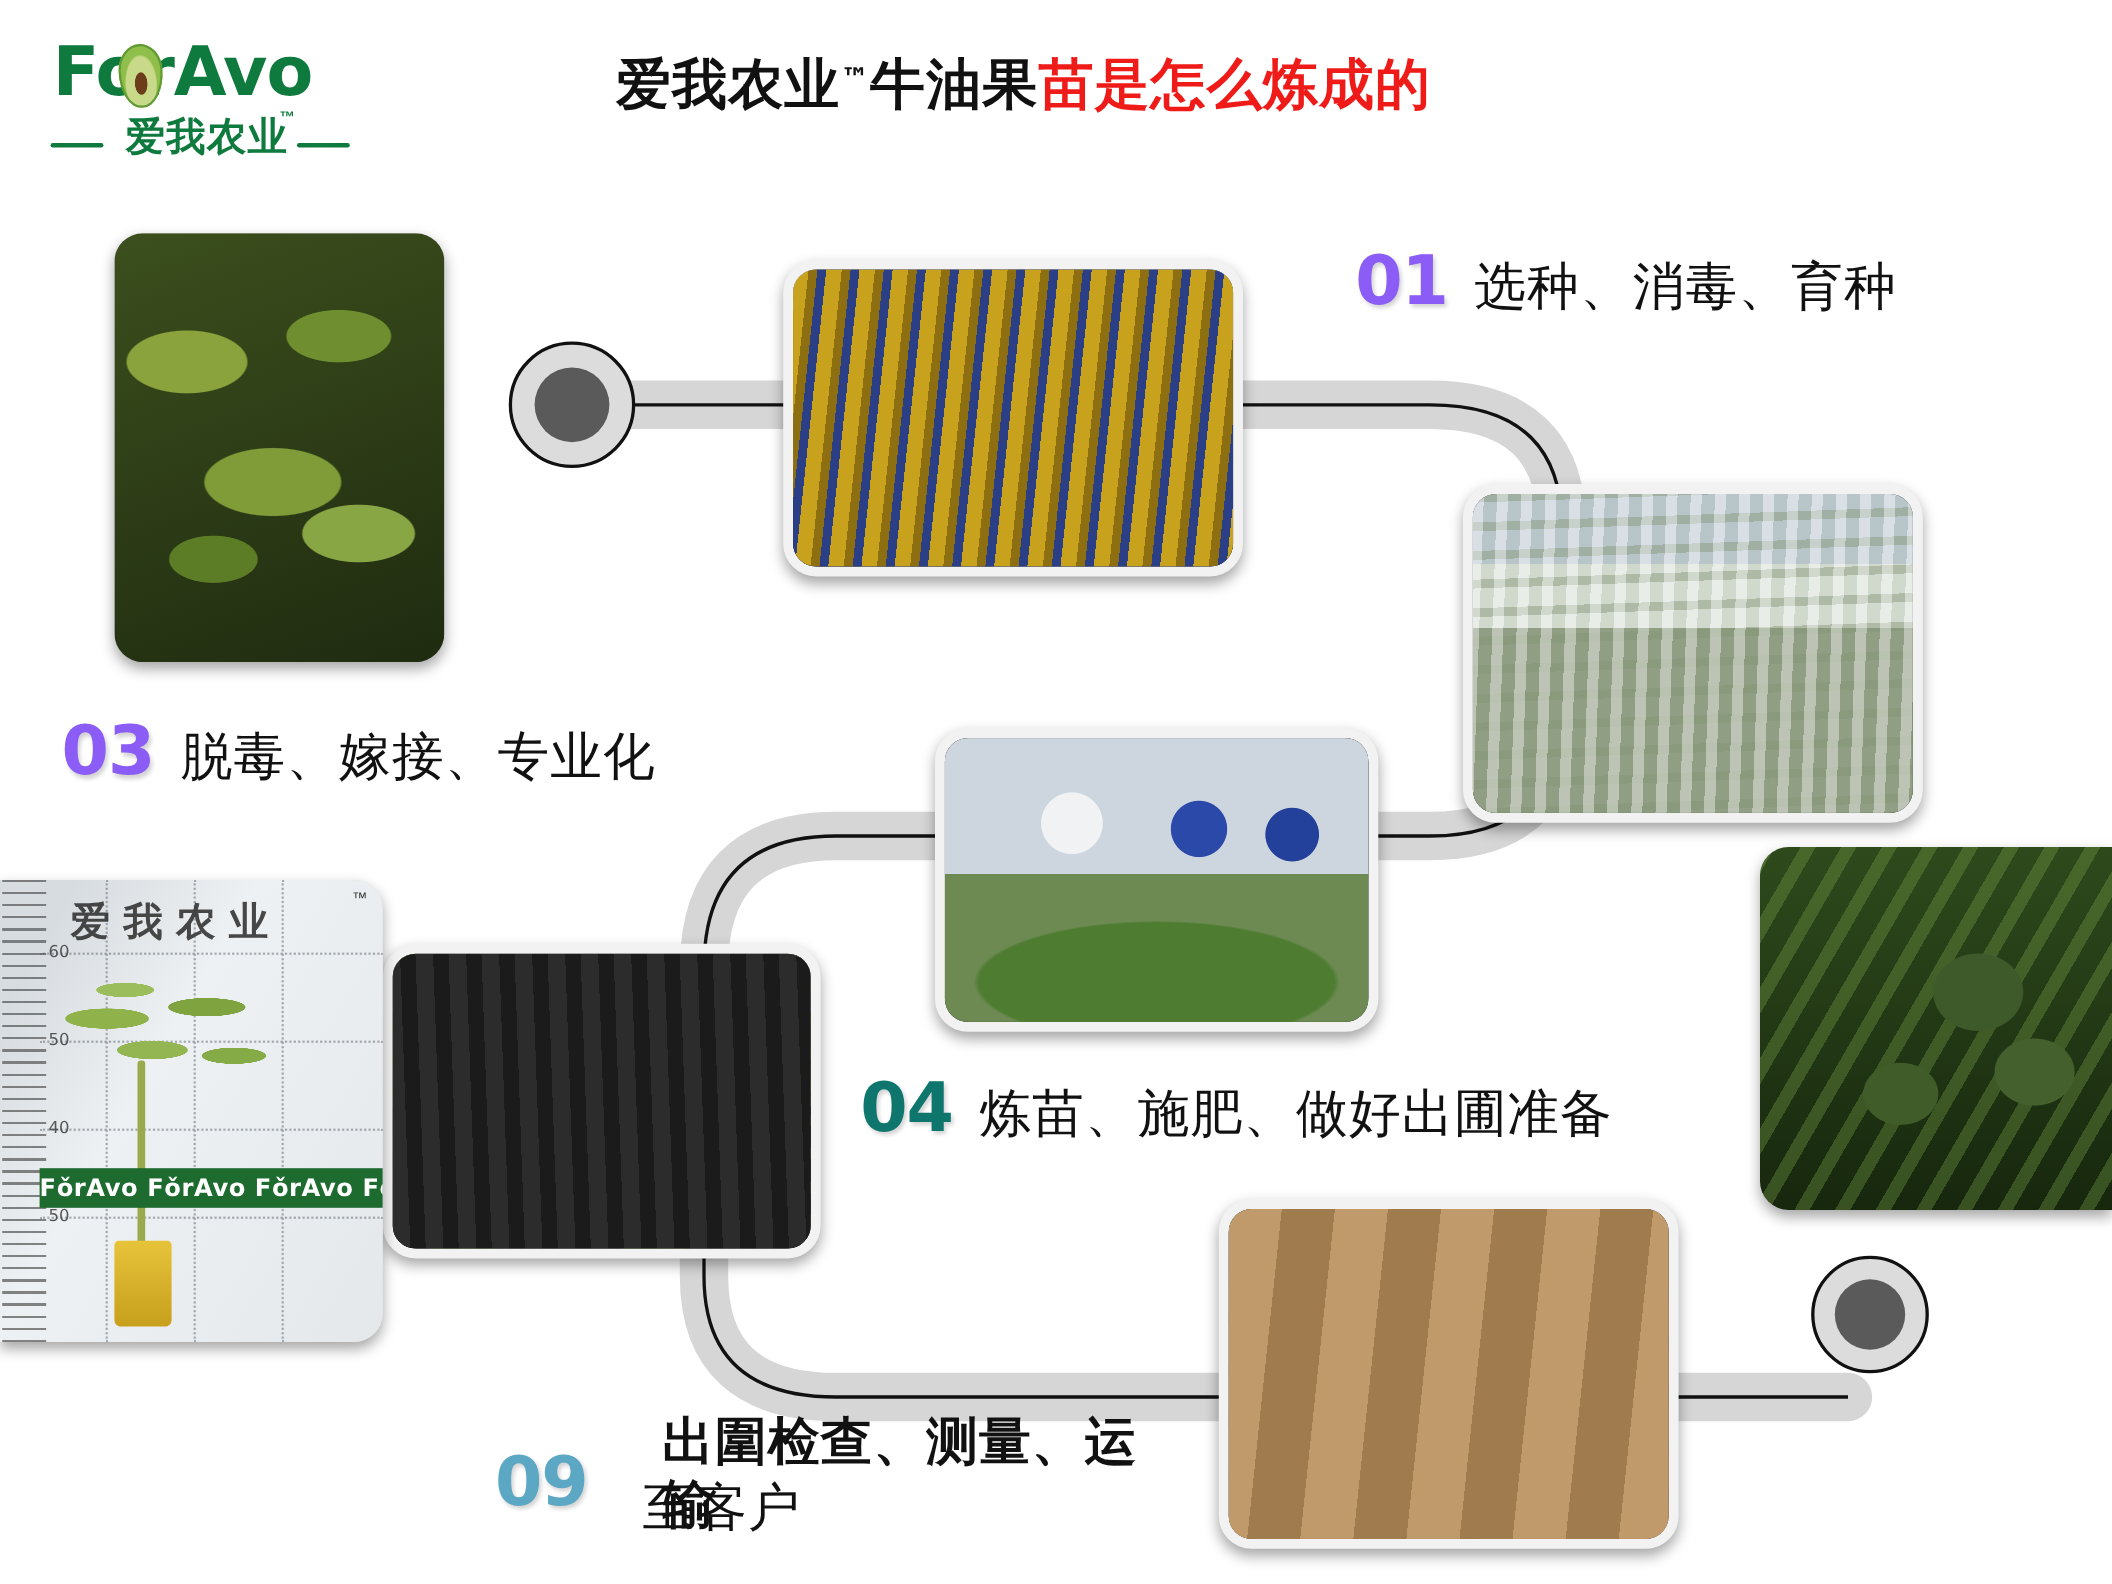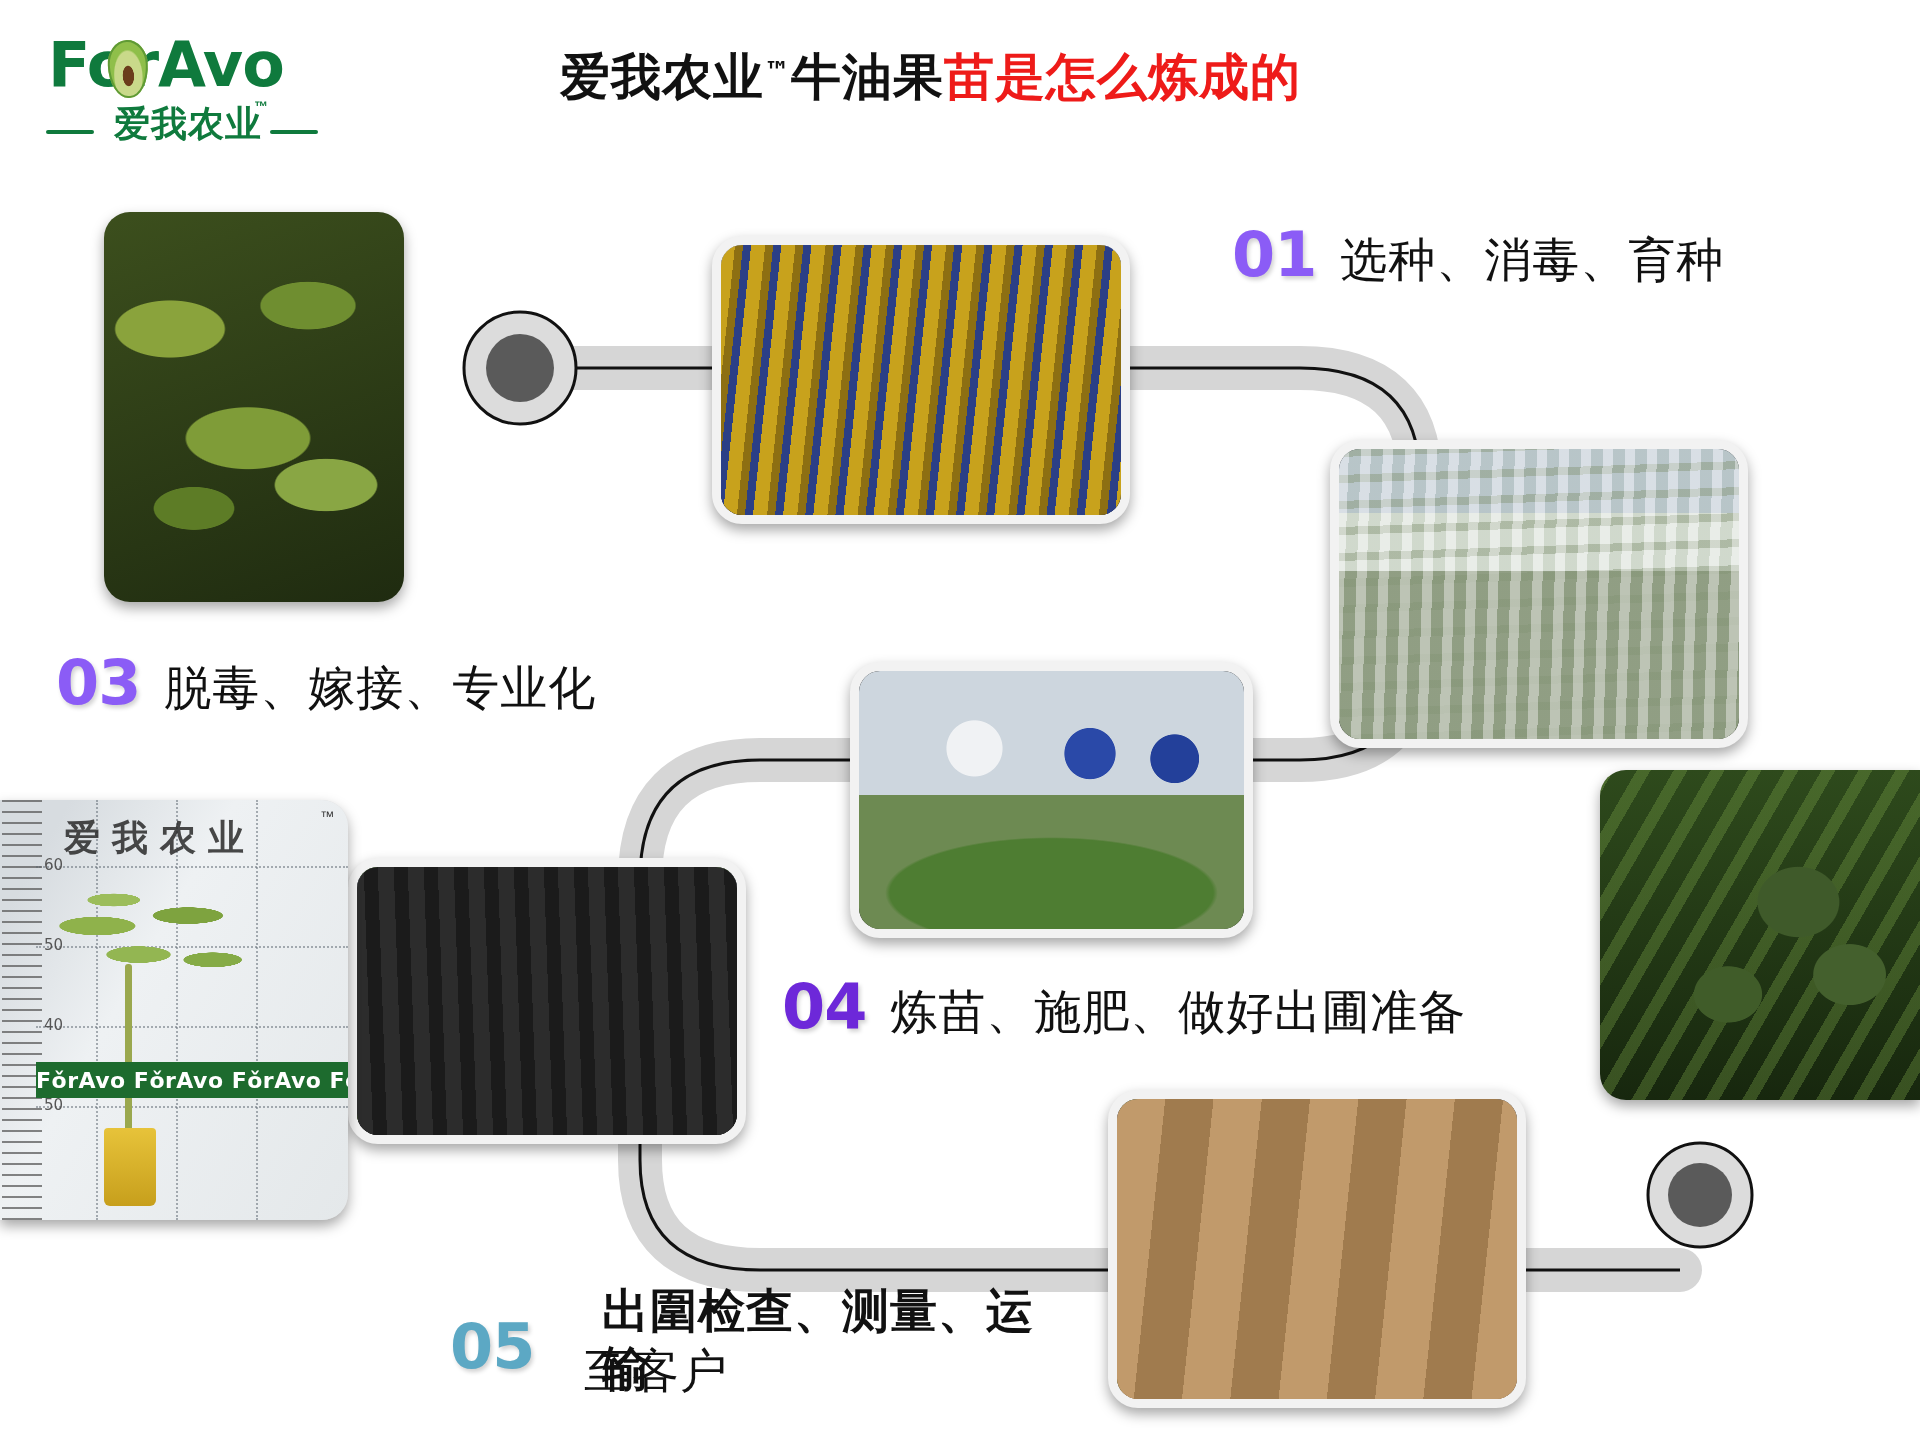--- a/index.html
+++ b/index.html
@@ -287,22 +287,22 @@
   <div class="step" style="left:1232px;top:218px;">
     <span class="num" style="color:#8b5cf6;">01</span><span class="lbl">选种、消毒、育种</span>
   </div>
 
 
   <div class="step" style="left:56px;top:646px;">
     <span class="num" style="color:#8b5cf6;">03</span><span class="lbl">脱毒、嫁接、专业化</span>
   </div>
 
   <div class="step" style="left:782px;top:970px;">
-    <span class="num" style="color:#6d28d9;">04</span><span class="lbl">炼苗、施肥、做好出圃准备</span>
+    <span class="num" style="color:#0f766e;">04</span><span class="lbl">炼苗、施肥、做好出圃准备</span>
   </div>
 
   <div class="step two-line" style="left:450px;top:1282px;width:620px;">
-    <span class="num" style="color:#5ca8c4;position:absolute;left:0;top:28px;">05</span>
+    <span class="num" style="color:#5ca8c4;position:absolute;left:0;top:28px;">09</span>
     <span class="lbl" style="position:absolute;left:128px;top:0;font-weight:bold;">出圍检查、测量、运输</span>
     <span class="lbl" style="position:absolute;left:110px;top:60px;">至客户</span>
   </div>
 
 </div>
 
 </body></html>

